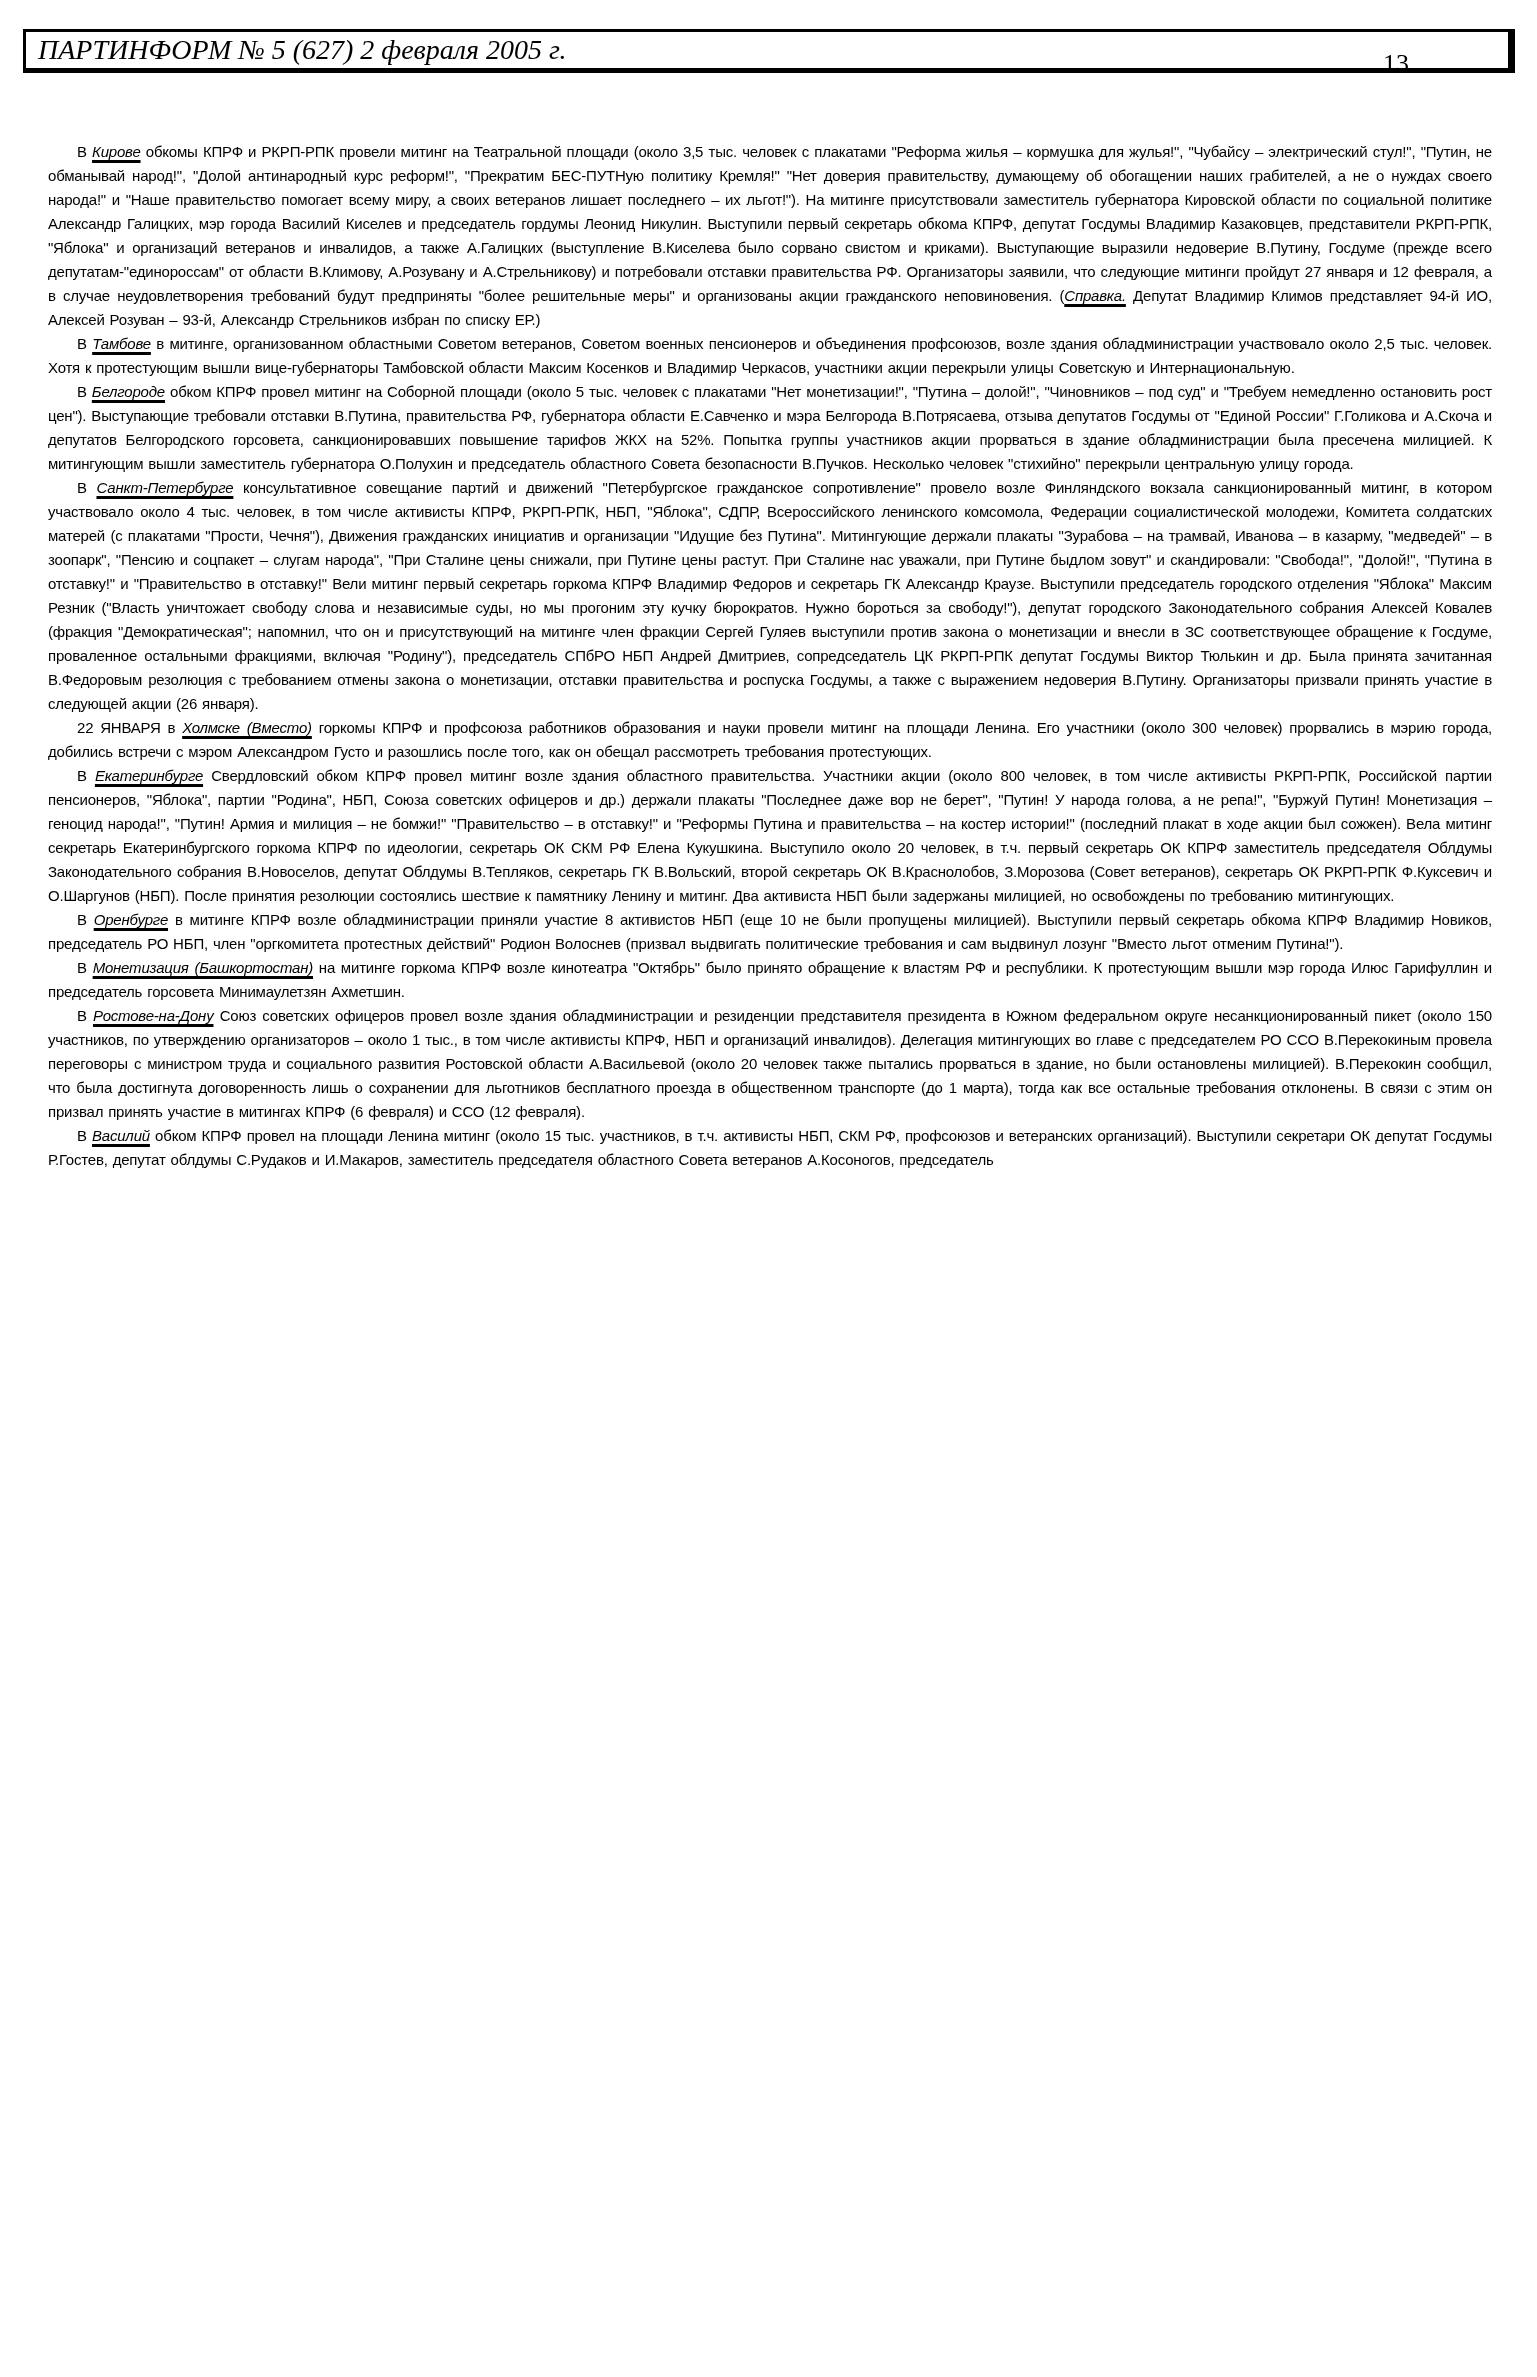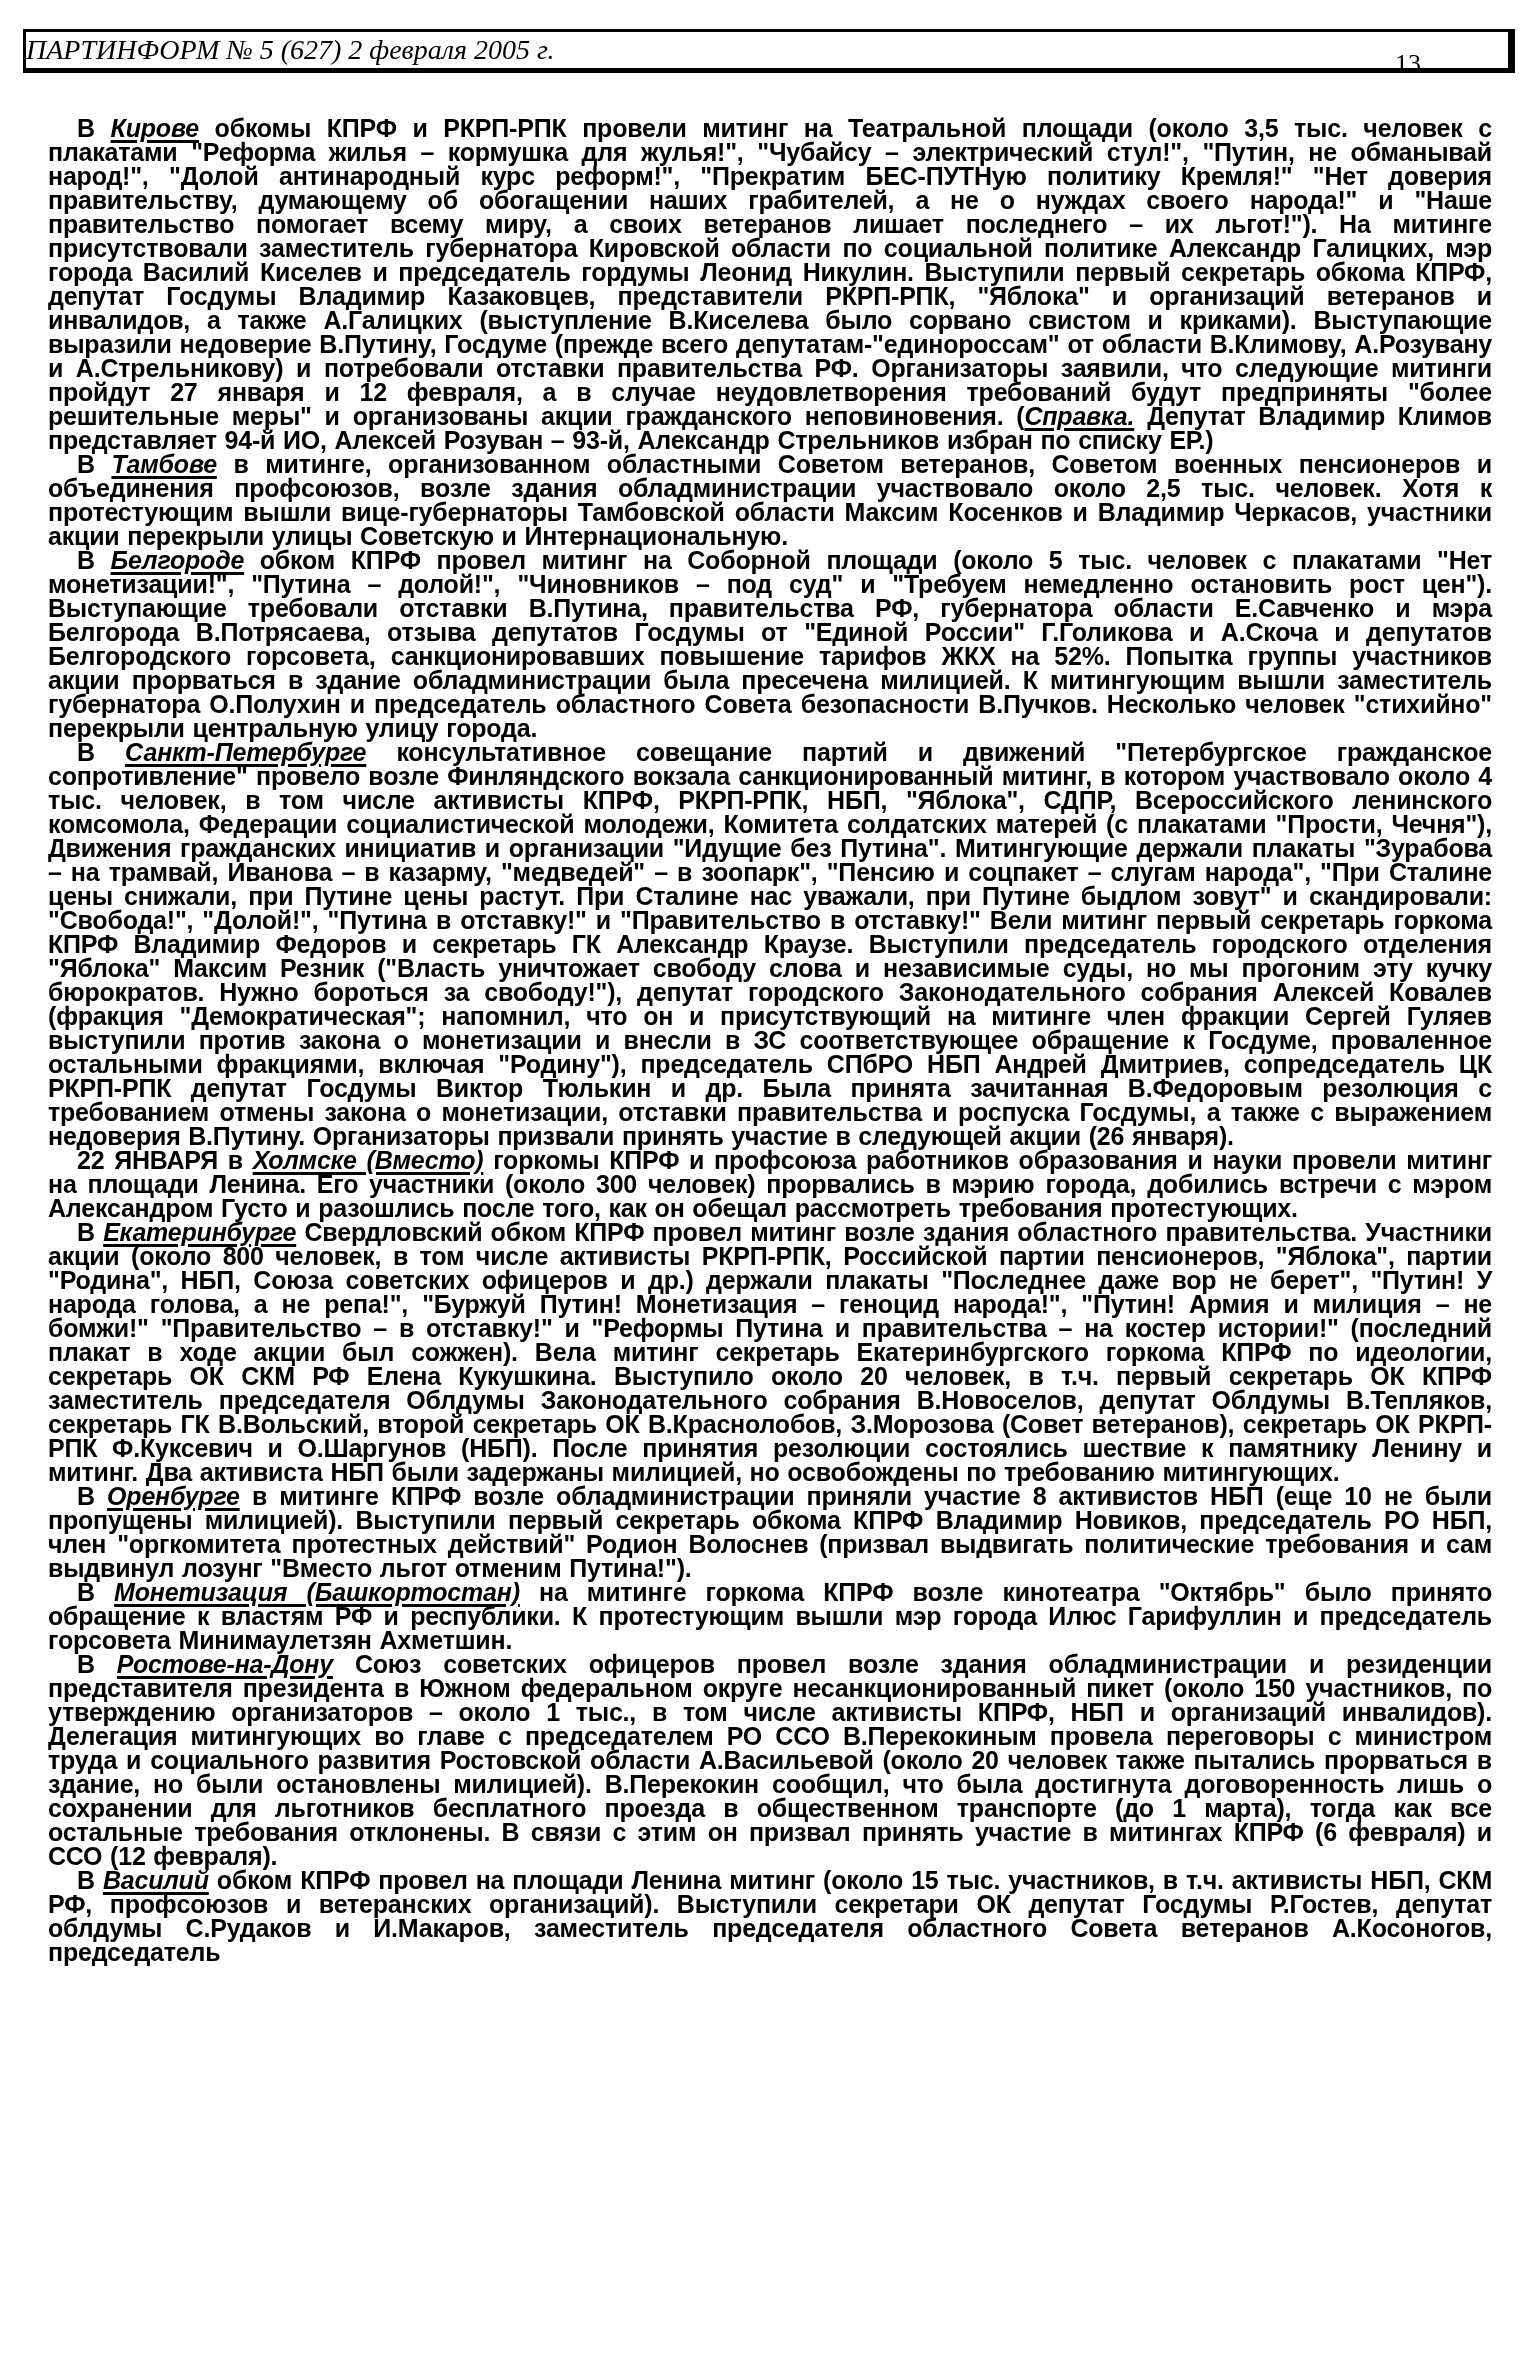--- a/index.html
+++ b/index.html
@@ -15,44 +15,44 @@
   .header-box {
     position:absolute;
     left:23px; right:22px; top:29px;
     height:36px;
     border:3.2px solid #000;
     border-right-width:7px;
     border-bottom-width:5.1px;
     display:flex;
     align-items:center;
     justify-content:space-between;
-    padding:0 0;
+    padding:0 12px;
     box-sizing:content-box;
     background:#fff;
   }
   .header-title {
     font-family:"Liberation Serif", serif;
     font-style:italic;
     font-size:28px;
     white-space:nowrap;
   }
   .page-num {
     font-family:"Liberation Serif", serif;
     font-size:26px;
     padding-right:87px;
     margin-top:28px;
   }
   .content {
     position:absolute;
     left:48px;
     right:45px;
-    top:116px;
+    top:140px;
     text-align:justify;
-    font-size:25px;
-    font-weight:bold;
+    font-size:15px;
+    font-weight:normal;
     line-height:24px;
     letter-spacing:-0.2px;
     word-spacing:1px;
   }
   .para { margin:0; text-indent:29px; }
   .city, .spravka {
     font-style:italic;
     text-decoration:underline;
     text-decoration-thickness:2.6px;
     text-underline-offset:3.2px;

